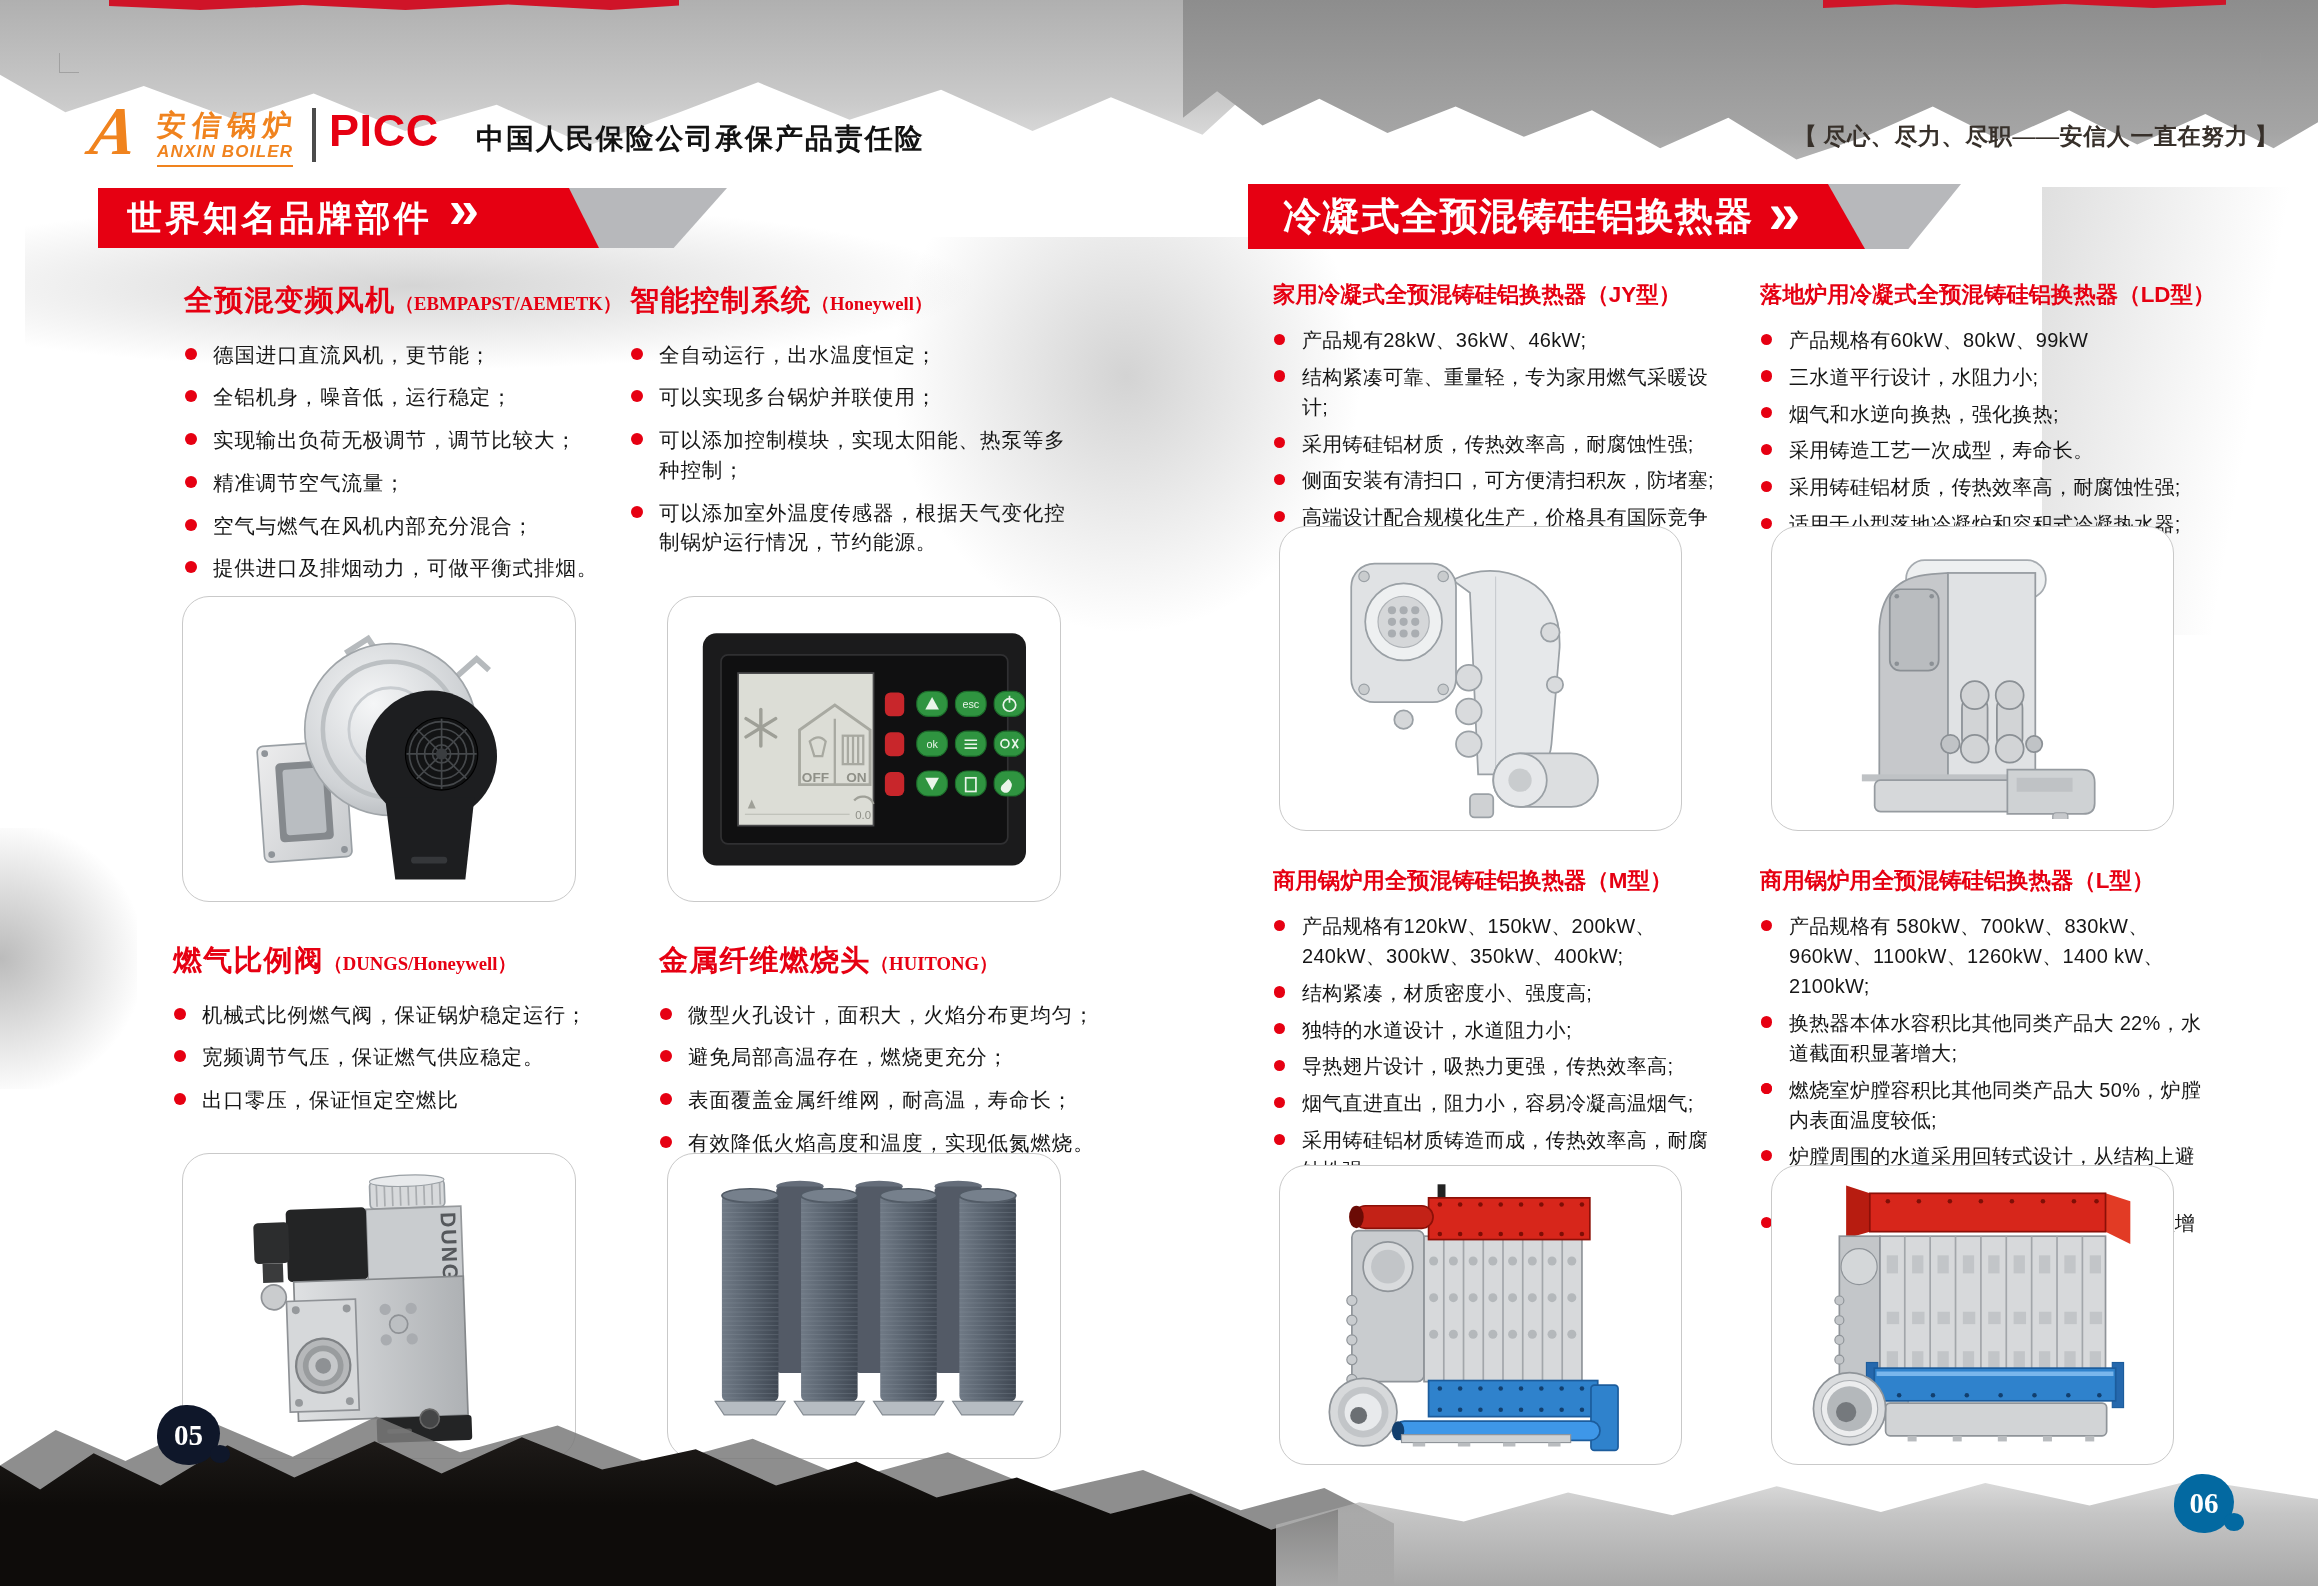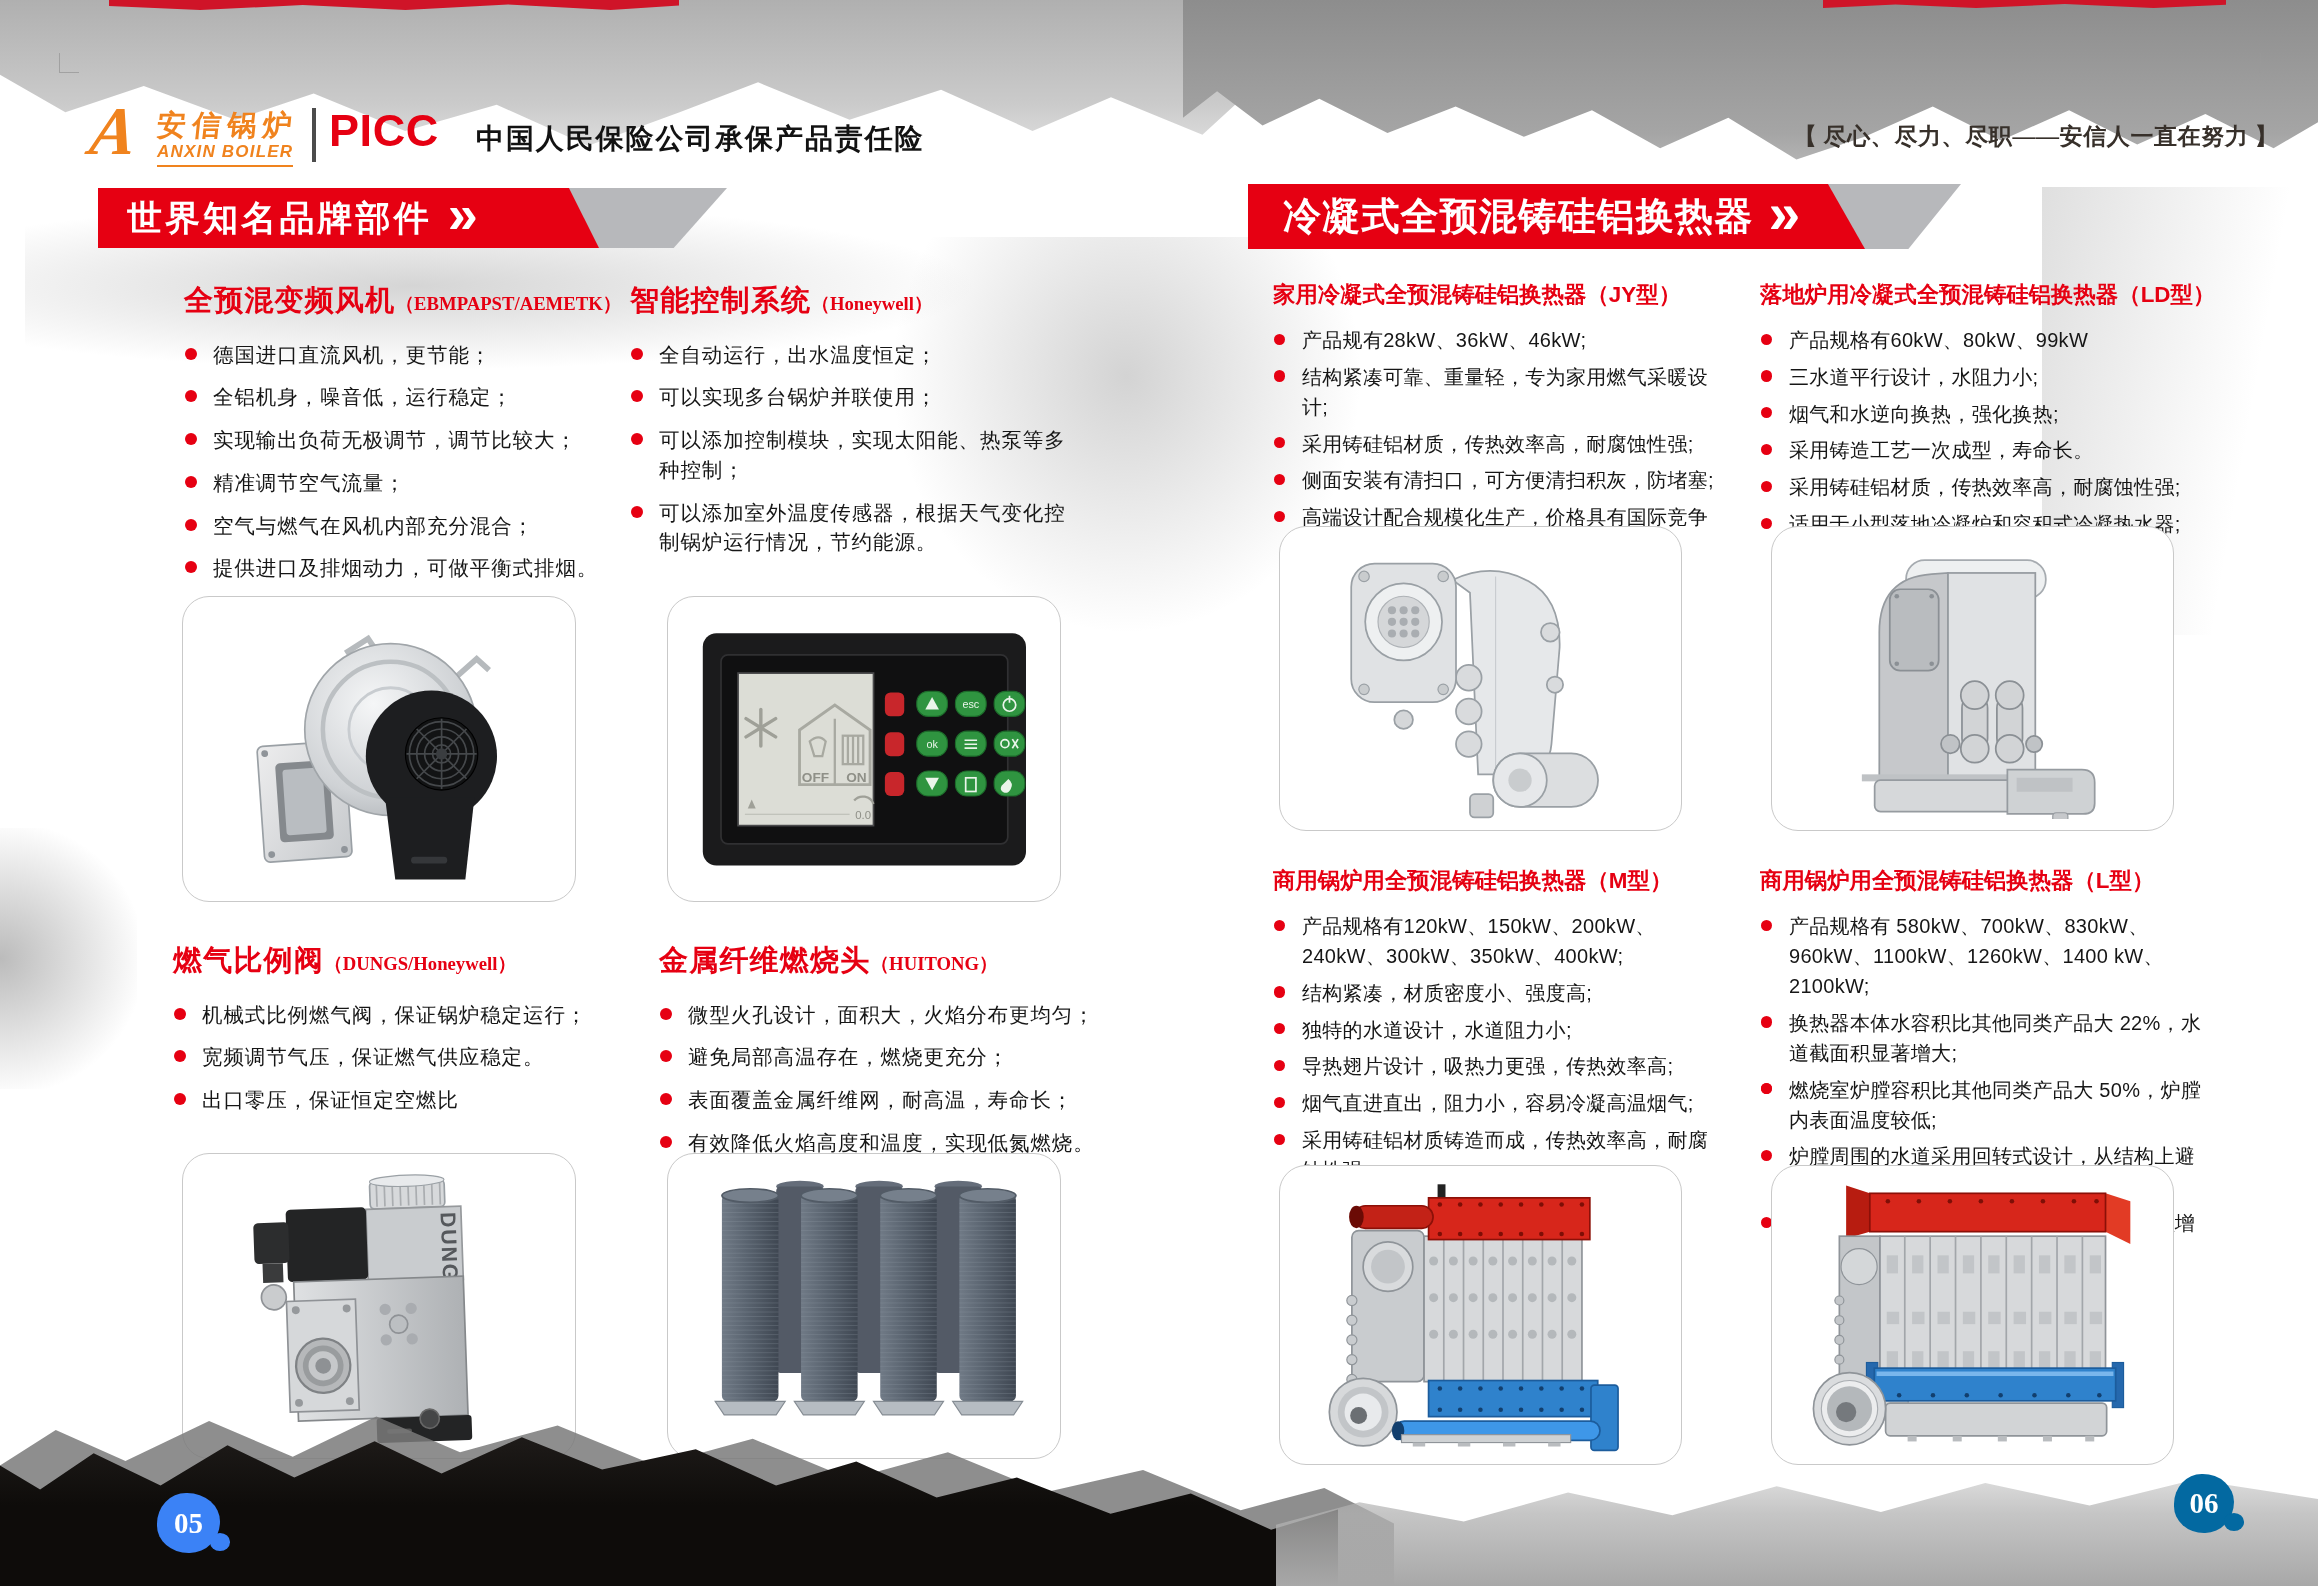--- a/index.html
+++ b/index.html
@@ -45,21 +45,21 @@
               font-size:23px;font-weight:bold;color:#37302a;letter-spacing:0.6px;}
 
   
   .banner-grey{background:#b7b8bb;}
   .bgl{left:522px;top:188px;width:205px;height:60px;clip-path:polygon(18% 0,100% 0,74% 100%,0 100%);}
   .bgr{left:1773px;top:184px;width:188px;height:65px;clip-path:polygon(20% 0,100% 0,72% 100%,0 100%);}
   .banner{display:flex;align-items:center;background:var(--red);color:#fff;
           clip-path:polygon(0 0,94% 0,100% 100%,0 100%);}
   .banner .banner-text{font-weight:bold;white-space:nowrap;}
   .banner .banner-chev{font-weight:bold;line-height:0;transform:translateY(-3.7px);}
-  .bl{left:98px;top:188px;width:472px;height:60px;padding-left:29px;}
+  .bl{left:98px;top:188px;width:472px;height:60px;padding-left:29px;font-family:Liberation Mono, monospace;}
   .bl .banner-text{font-size:35px;letter-spacing:3.1px;}
   .bl .banner-chev{font-size:54px;margin-left:16px;}
   .br{left:1248px;top:184px;width:582px;height:65px;padding-left:35px;}
   .br .banner-text{font-size:38px;letter-spacing:1.2px;}
   .br .banner-chev{font-size:57px;margin-left:15px;}
 
   
   .sec{position:absolute;}
   .sec h3{margin:0;font-size:29px;color:var(--red);font-weight:bold;letter-spacing:1.2px;white-space:nowrap;}
   .sec h3 .brand{font-size:18.7px;font-family:"Liberation Serif",serif;letter-spacing:0;}
@@ -75,21 +75,21 @@
   
   .imgbox{position:absolute;background:#fff;border:1.9px solid #c9c9c9;border-radius:27px;
           display:flex;align-items:center;justify-content:center;overflow:hidden;}
   .imgbox svg{width:90%;height:93%;}
 
   
   .blob{position:absolute;display:flex;align-items:center;justify-content:center;color:#fff;
         font-family:"Liberation Serif",serif;font-weight:bold;font-size:29px;
         border-radius:47% 53% 49% 51%/52% 48% 54% 46%;}
   .blob::after{content:"";position:absolute;right:-10px;bottom:2.5px;width:20px;height:17.4px;background:inherit;border-radius:50%;}
-  .blob05{left:157px;top:1493px;width:63px;height:60px;background:#3b82f6;}
+  .blob05{left:157px;top:1405px;width:63px;height:60px;background:#0f172a;}
   .blob06{left:2174px;top:1474px;width:60px;height:59px;background:#0369a1;}
 </style>
 </head>
 <body>
 
 <div class="page">
 
   <div class="abs wash-top-left"></div>
   <div class="abs wash-top-right"></div>
   <div class="abs red-strip-a"></div>

